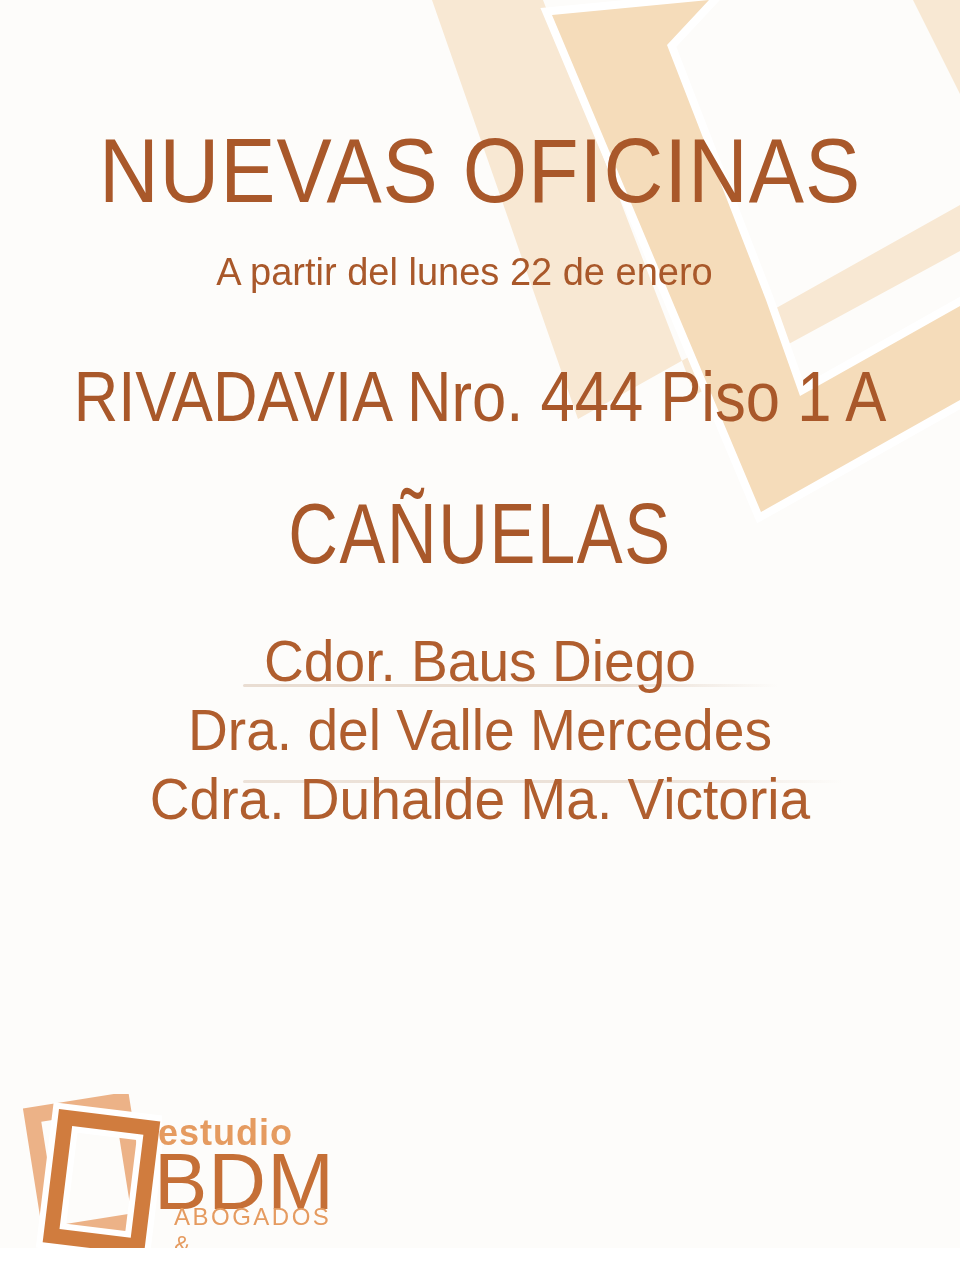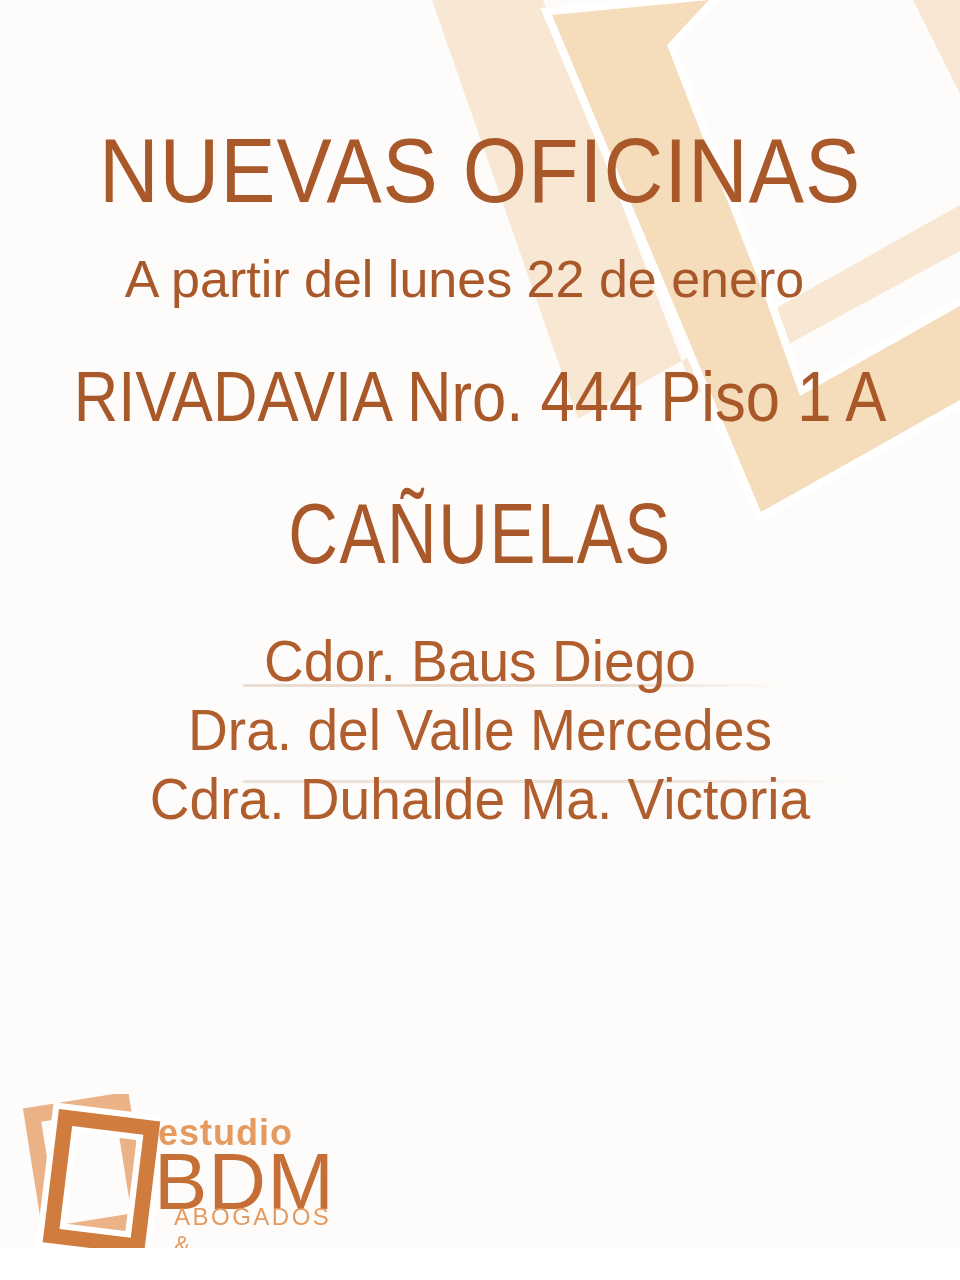--- a/index.html
+++ b/index.html
@@ -25,21 +25,21 @@
   .line {
     position:absolute; left:0; right:0;
     text-align:center;
     white-space:nowrap;
     z-index:2;
     color:var(--rust, #a9582a);
     font-weight:300;
     line-height:1;
   }
   .title    { top:126px; font-size:90px; transform:scaleX(0.92); letter-spacing:1px; }
-  .subtitle { top:253px; font-size:52px; padding-right:31px; }
+  .subtitle { top:253px; font-size:38px; padding-right:31px; }
   .address  { top:362px; font-size:70px; transform:scaleX(0.88); }
   .city     { top:490px; font-size:86px; transform:scaleX(0.80); letter-spacing:2px; }
 
   .people {
     position:absolute; left:0; right:0; top:626px;
     z-index:2;
     text-align:center;
     transform:scaleX(0.95);
     color:var(--rust2, #b05e2e);
     font-size:58px; font-weight:300; line-height:69px;

